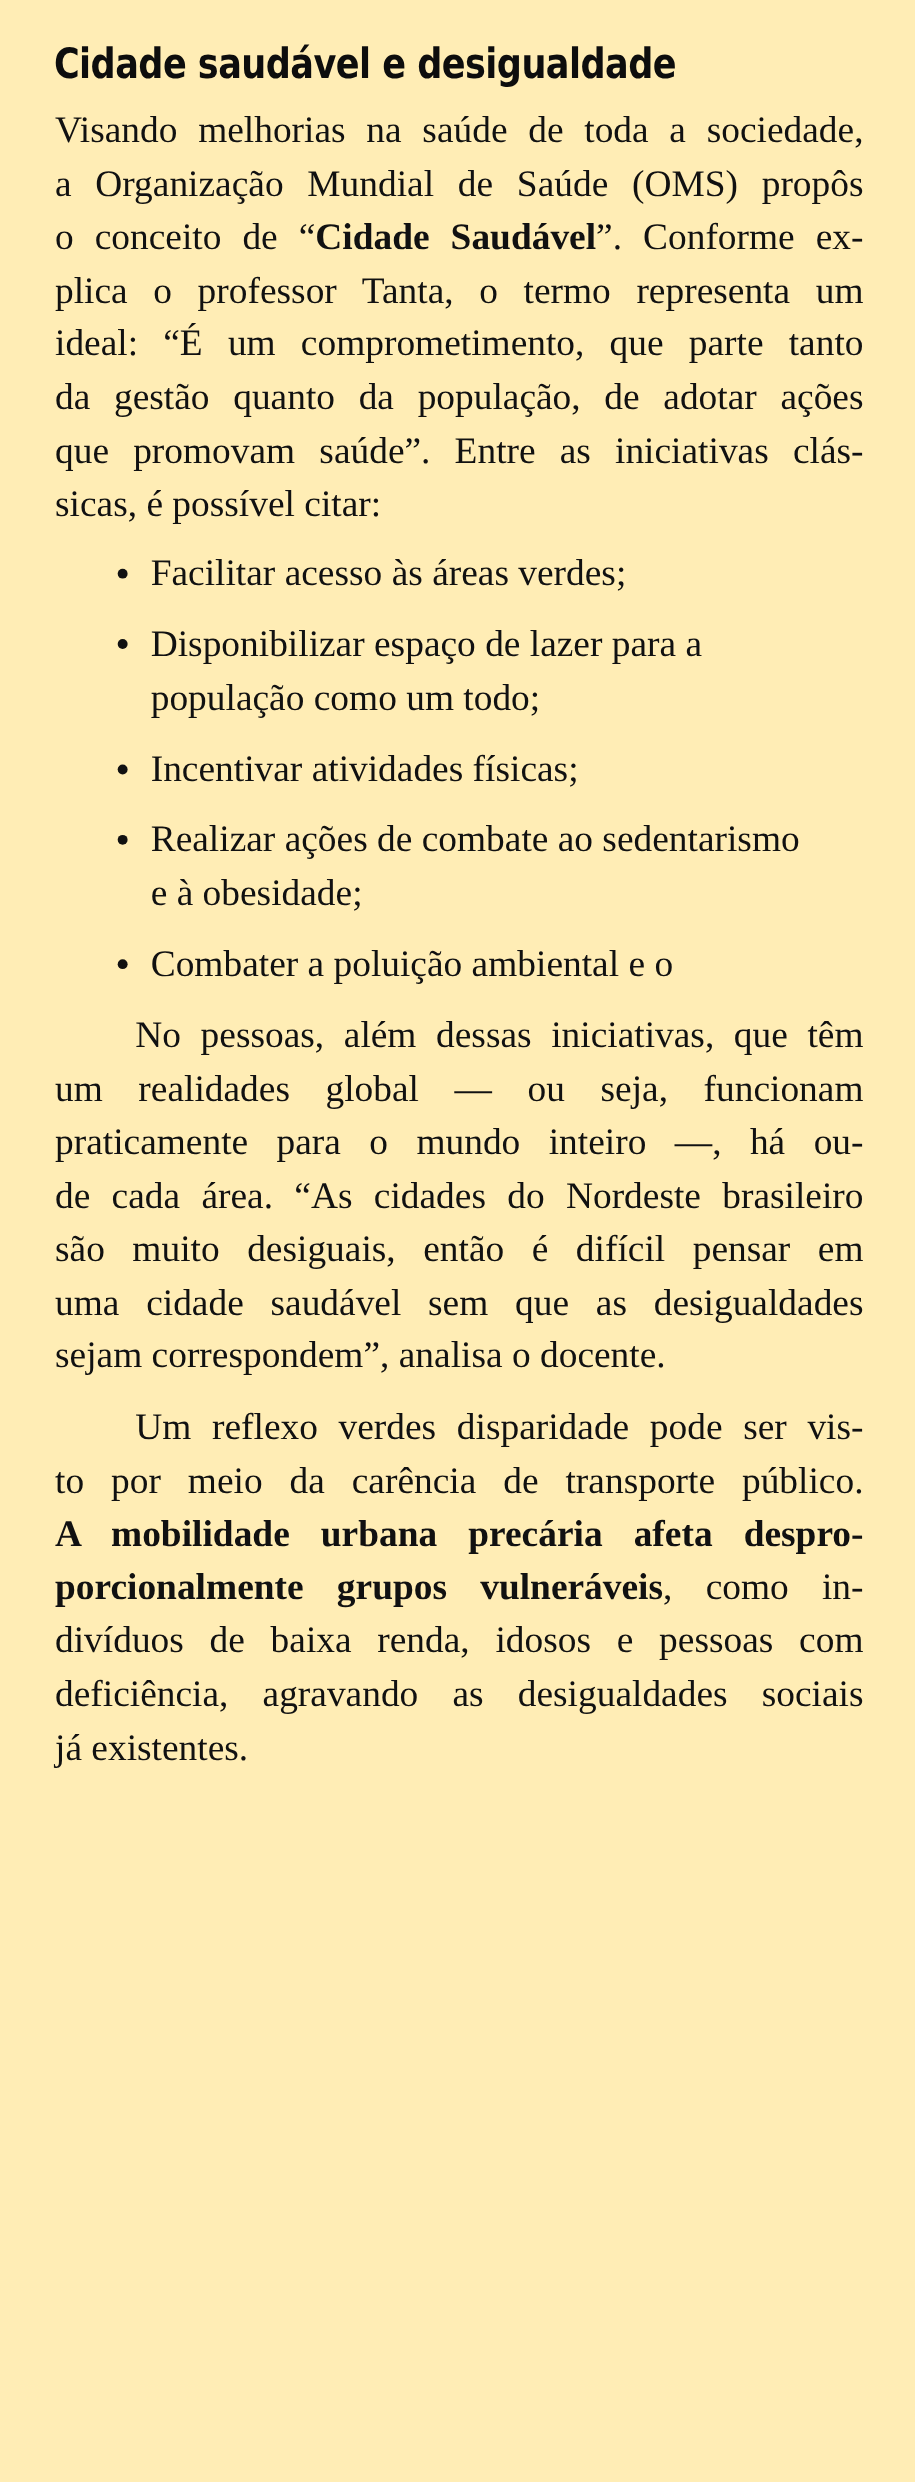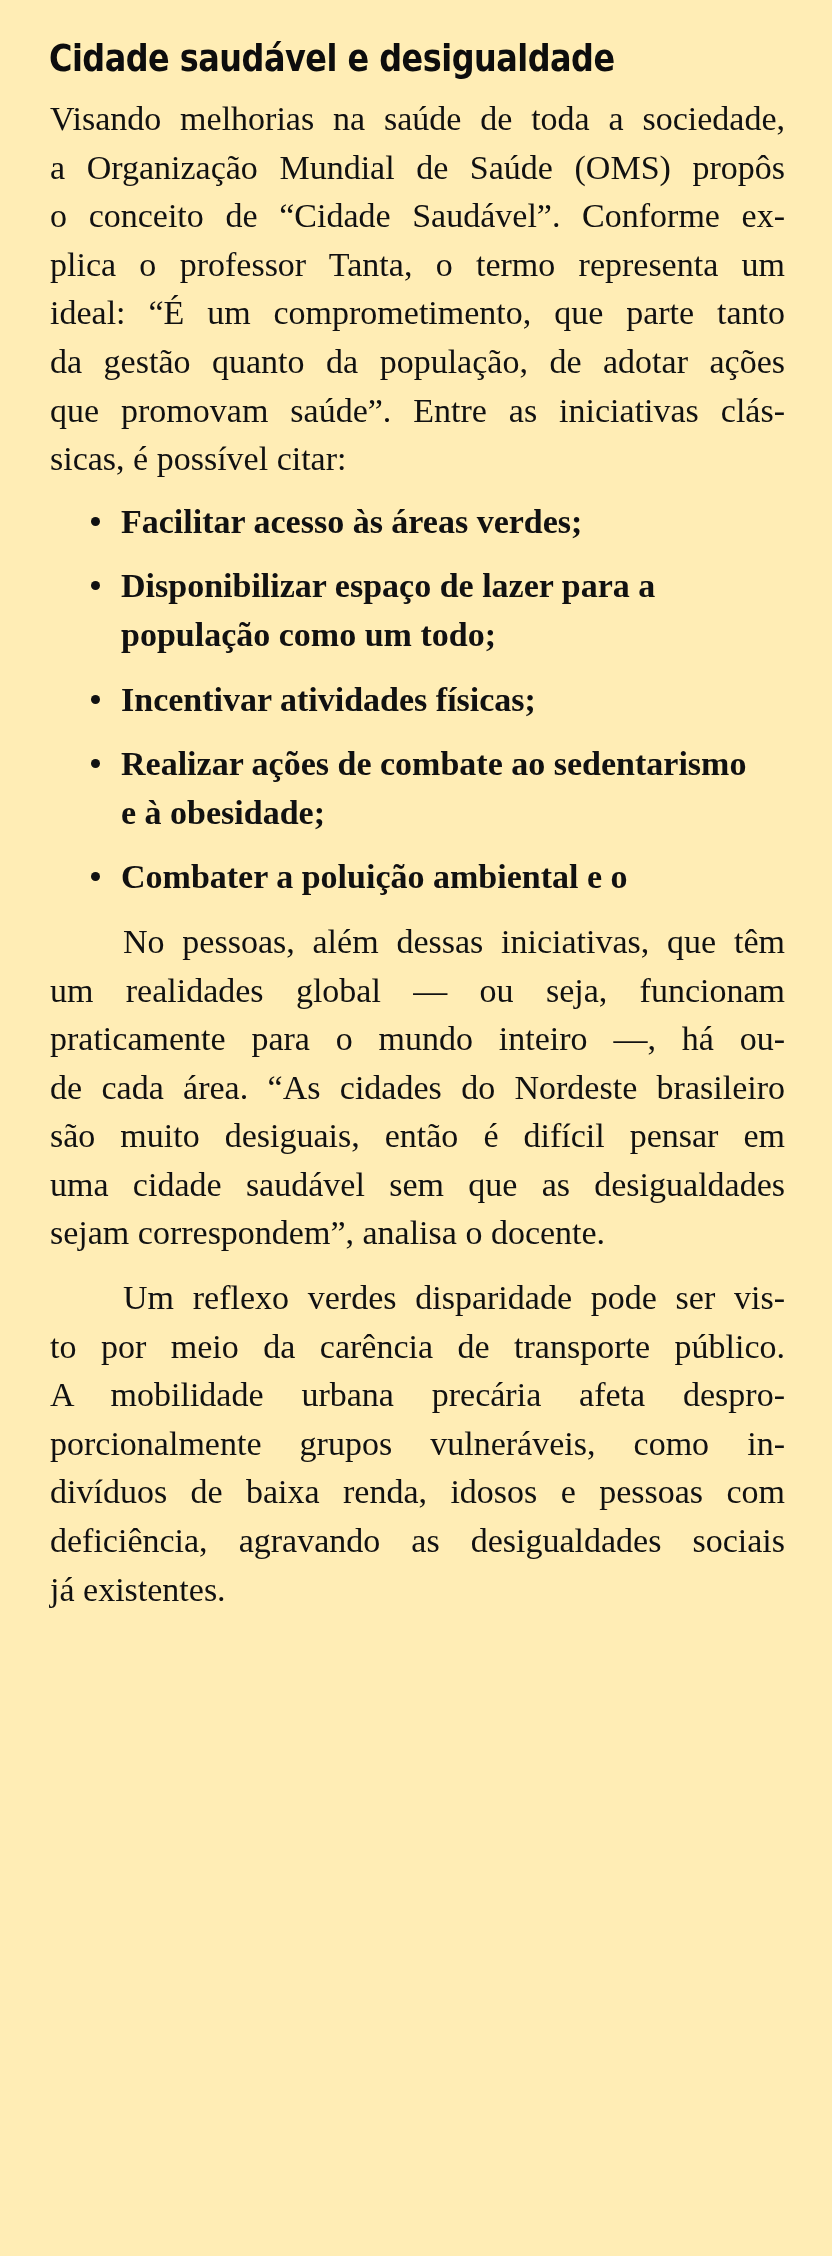--- a/index.html
+++ b/index.html
@@ -52,42 +52,41 @@
     text-align-last: justify;
     height: 48.6px;
   }
   .line.last {
     text-align-last: left;
   }
   .para .line.first-indent { padding-left: 73px; }
   .para + .list { margin-top: 14px; }
   .list {
     list-style: none;
-    margin: 0;
+    margin: 16px;
     padding: 0;
-    font-weight: bold;
   }
   .list-item {
     position: relative;
     padding-left: 71px;
     margin-bottom: 16px;
   }
   .list-item:last-child { margin-bottom: 0; }
   .bullet {
     position: absolute;
     left: 41px;
     top: 19px;
     width: 9px;
     height: 9px;
     border-radius: 50%;
     background: #111111;
   }
   .list + .para { margin-top: 16px; }
   .para + .para { margin-top: 16px; }
-  b { font-weight: normal; }
+  b { font-weight: bold; }
 </style>
 </head>
 <body>
 
 <div class="page">
   <h2 class="heading">Cidade saudável e desigualdade</h2>
 
   <div class="body-text">
     <p class="para">
         <span class="line"><span>Visando melhorias na saúde de toda a sociedade,</span></span>

